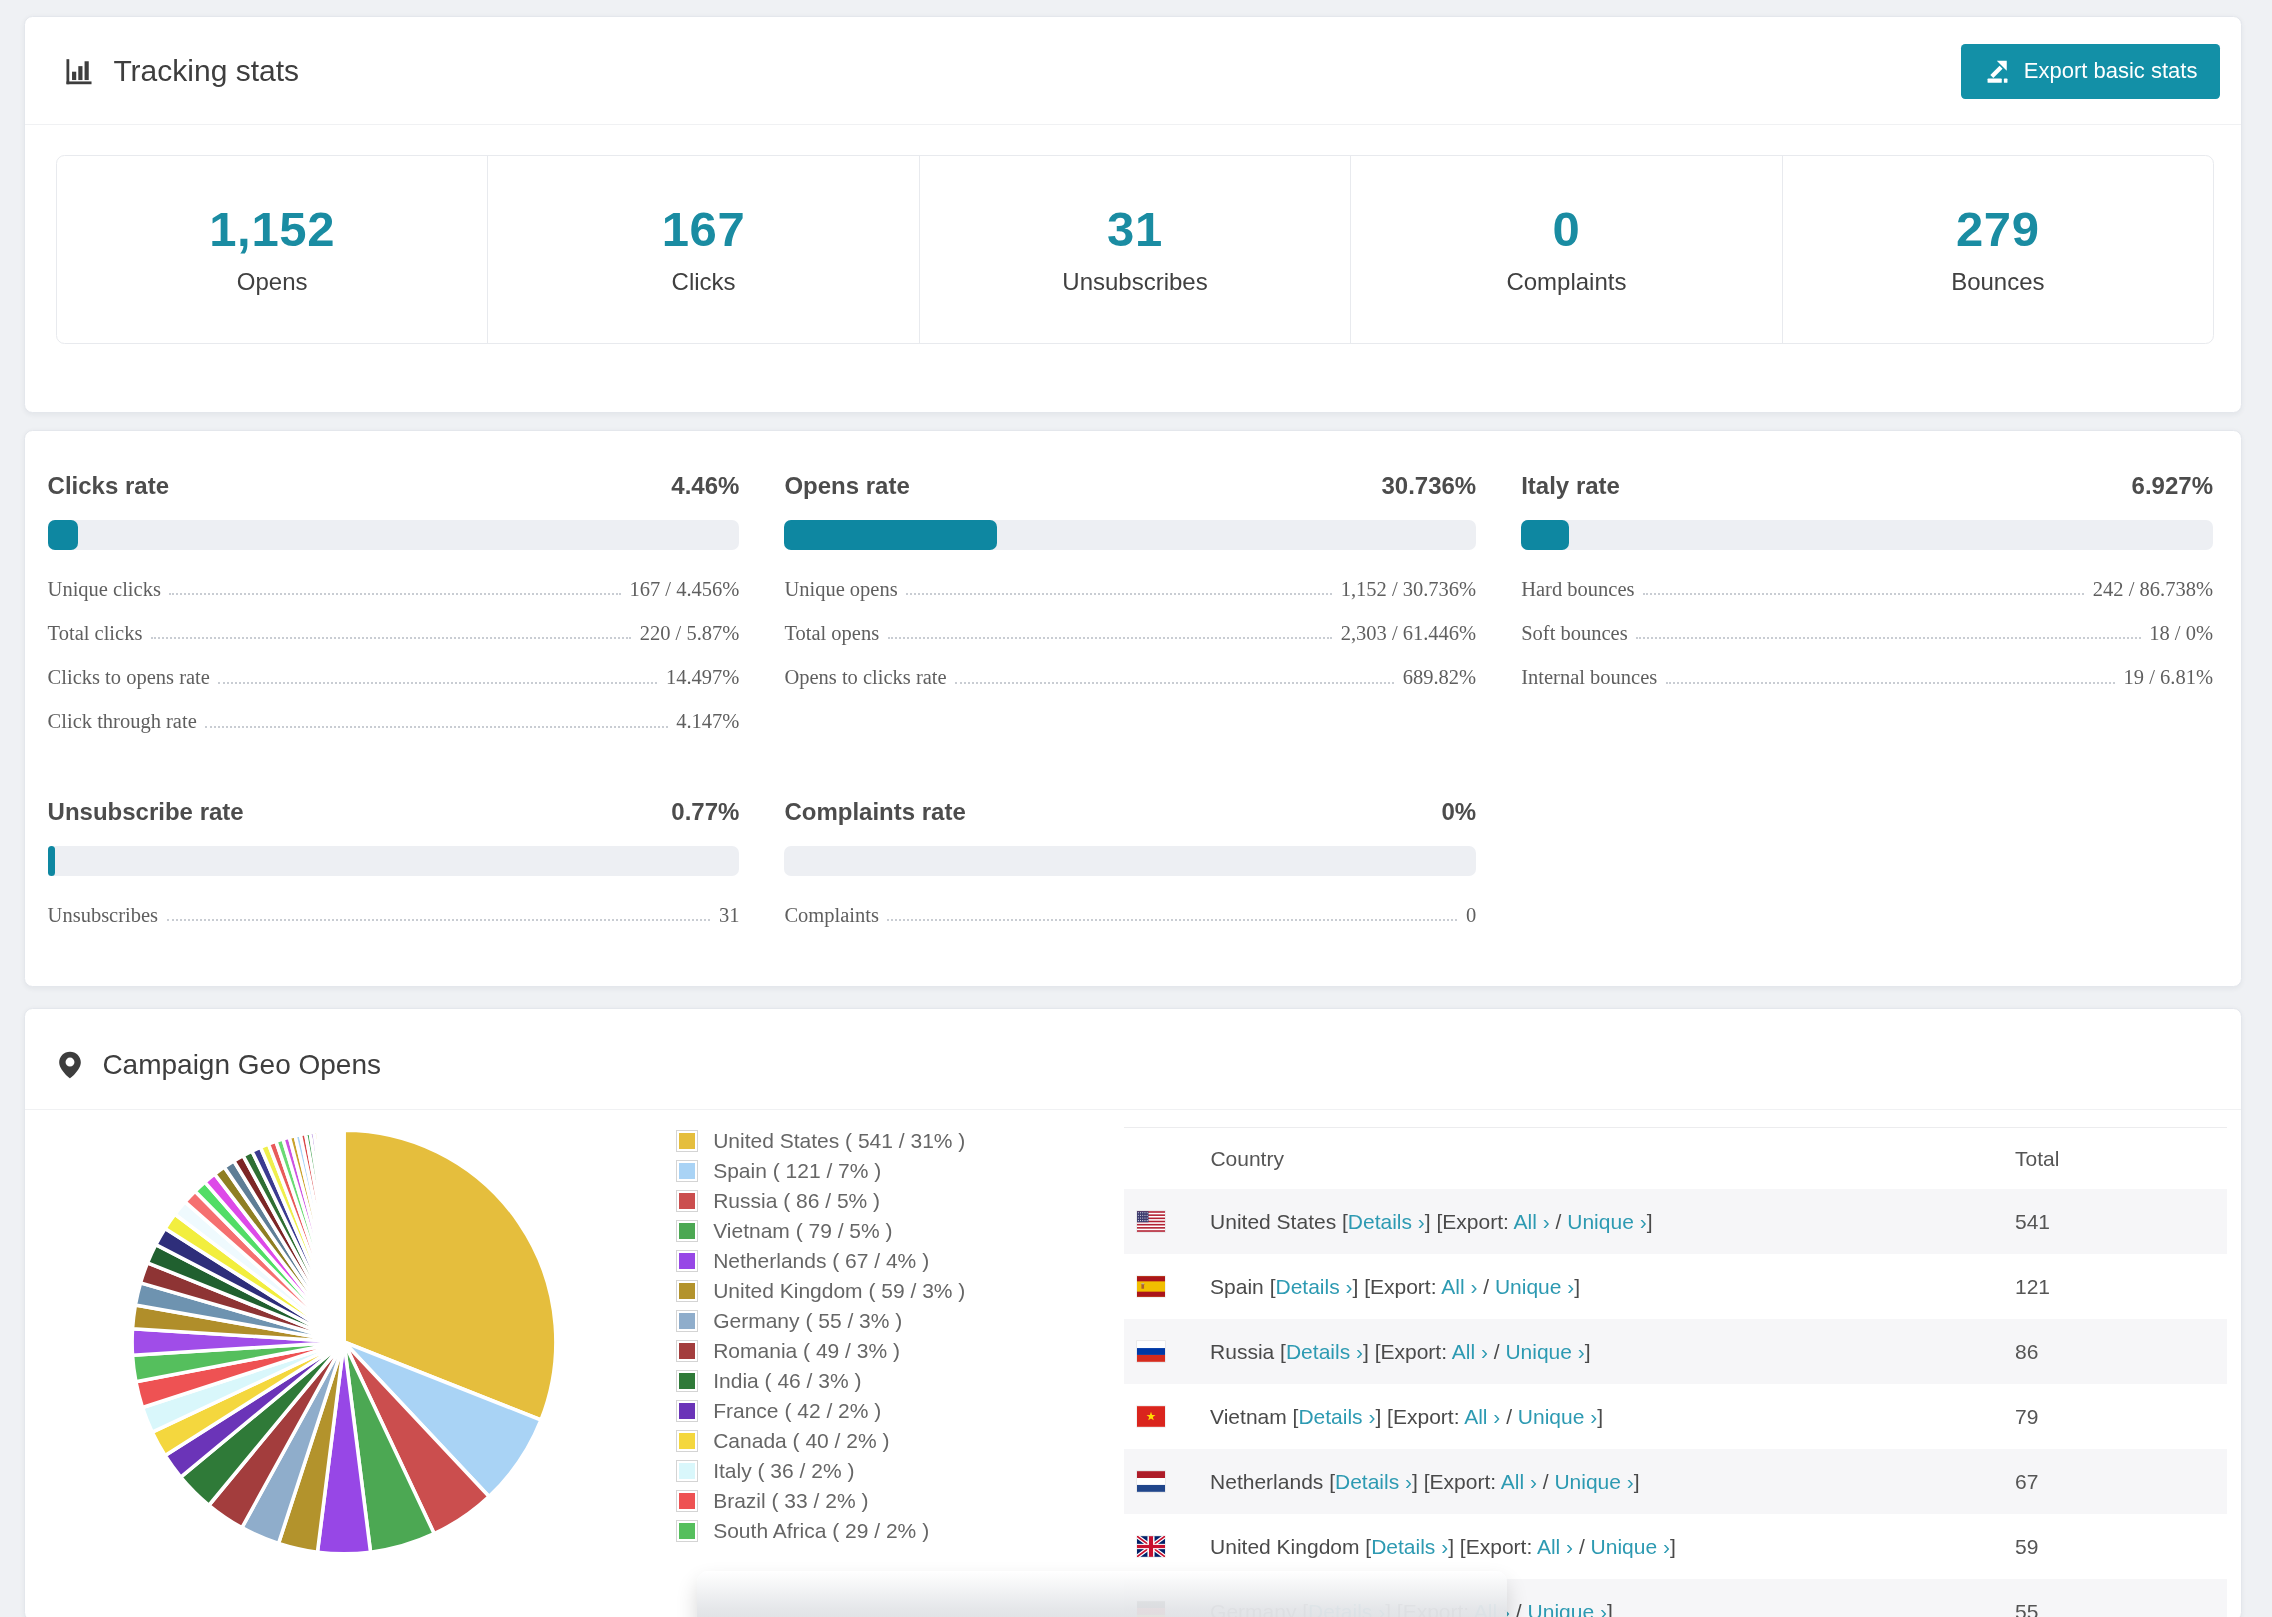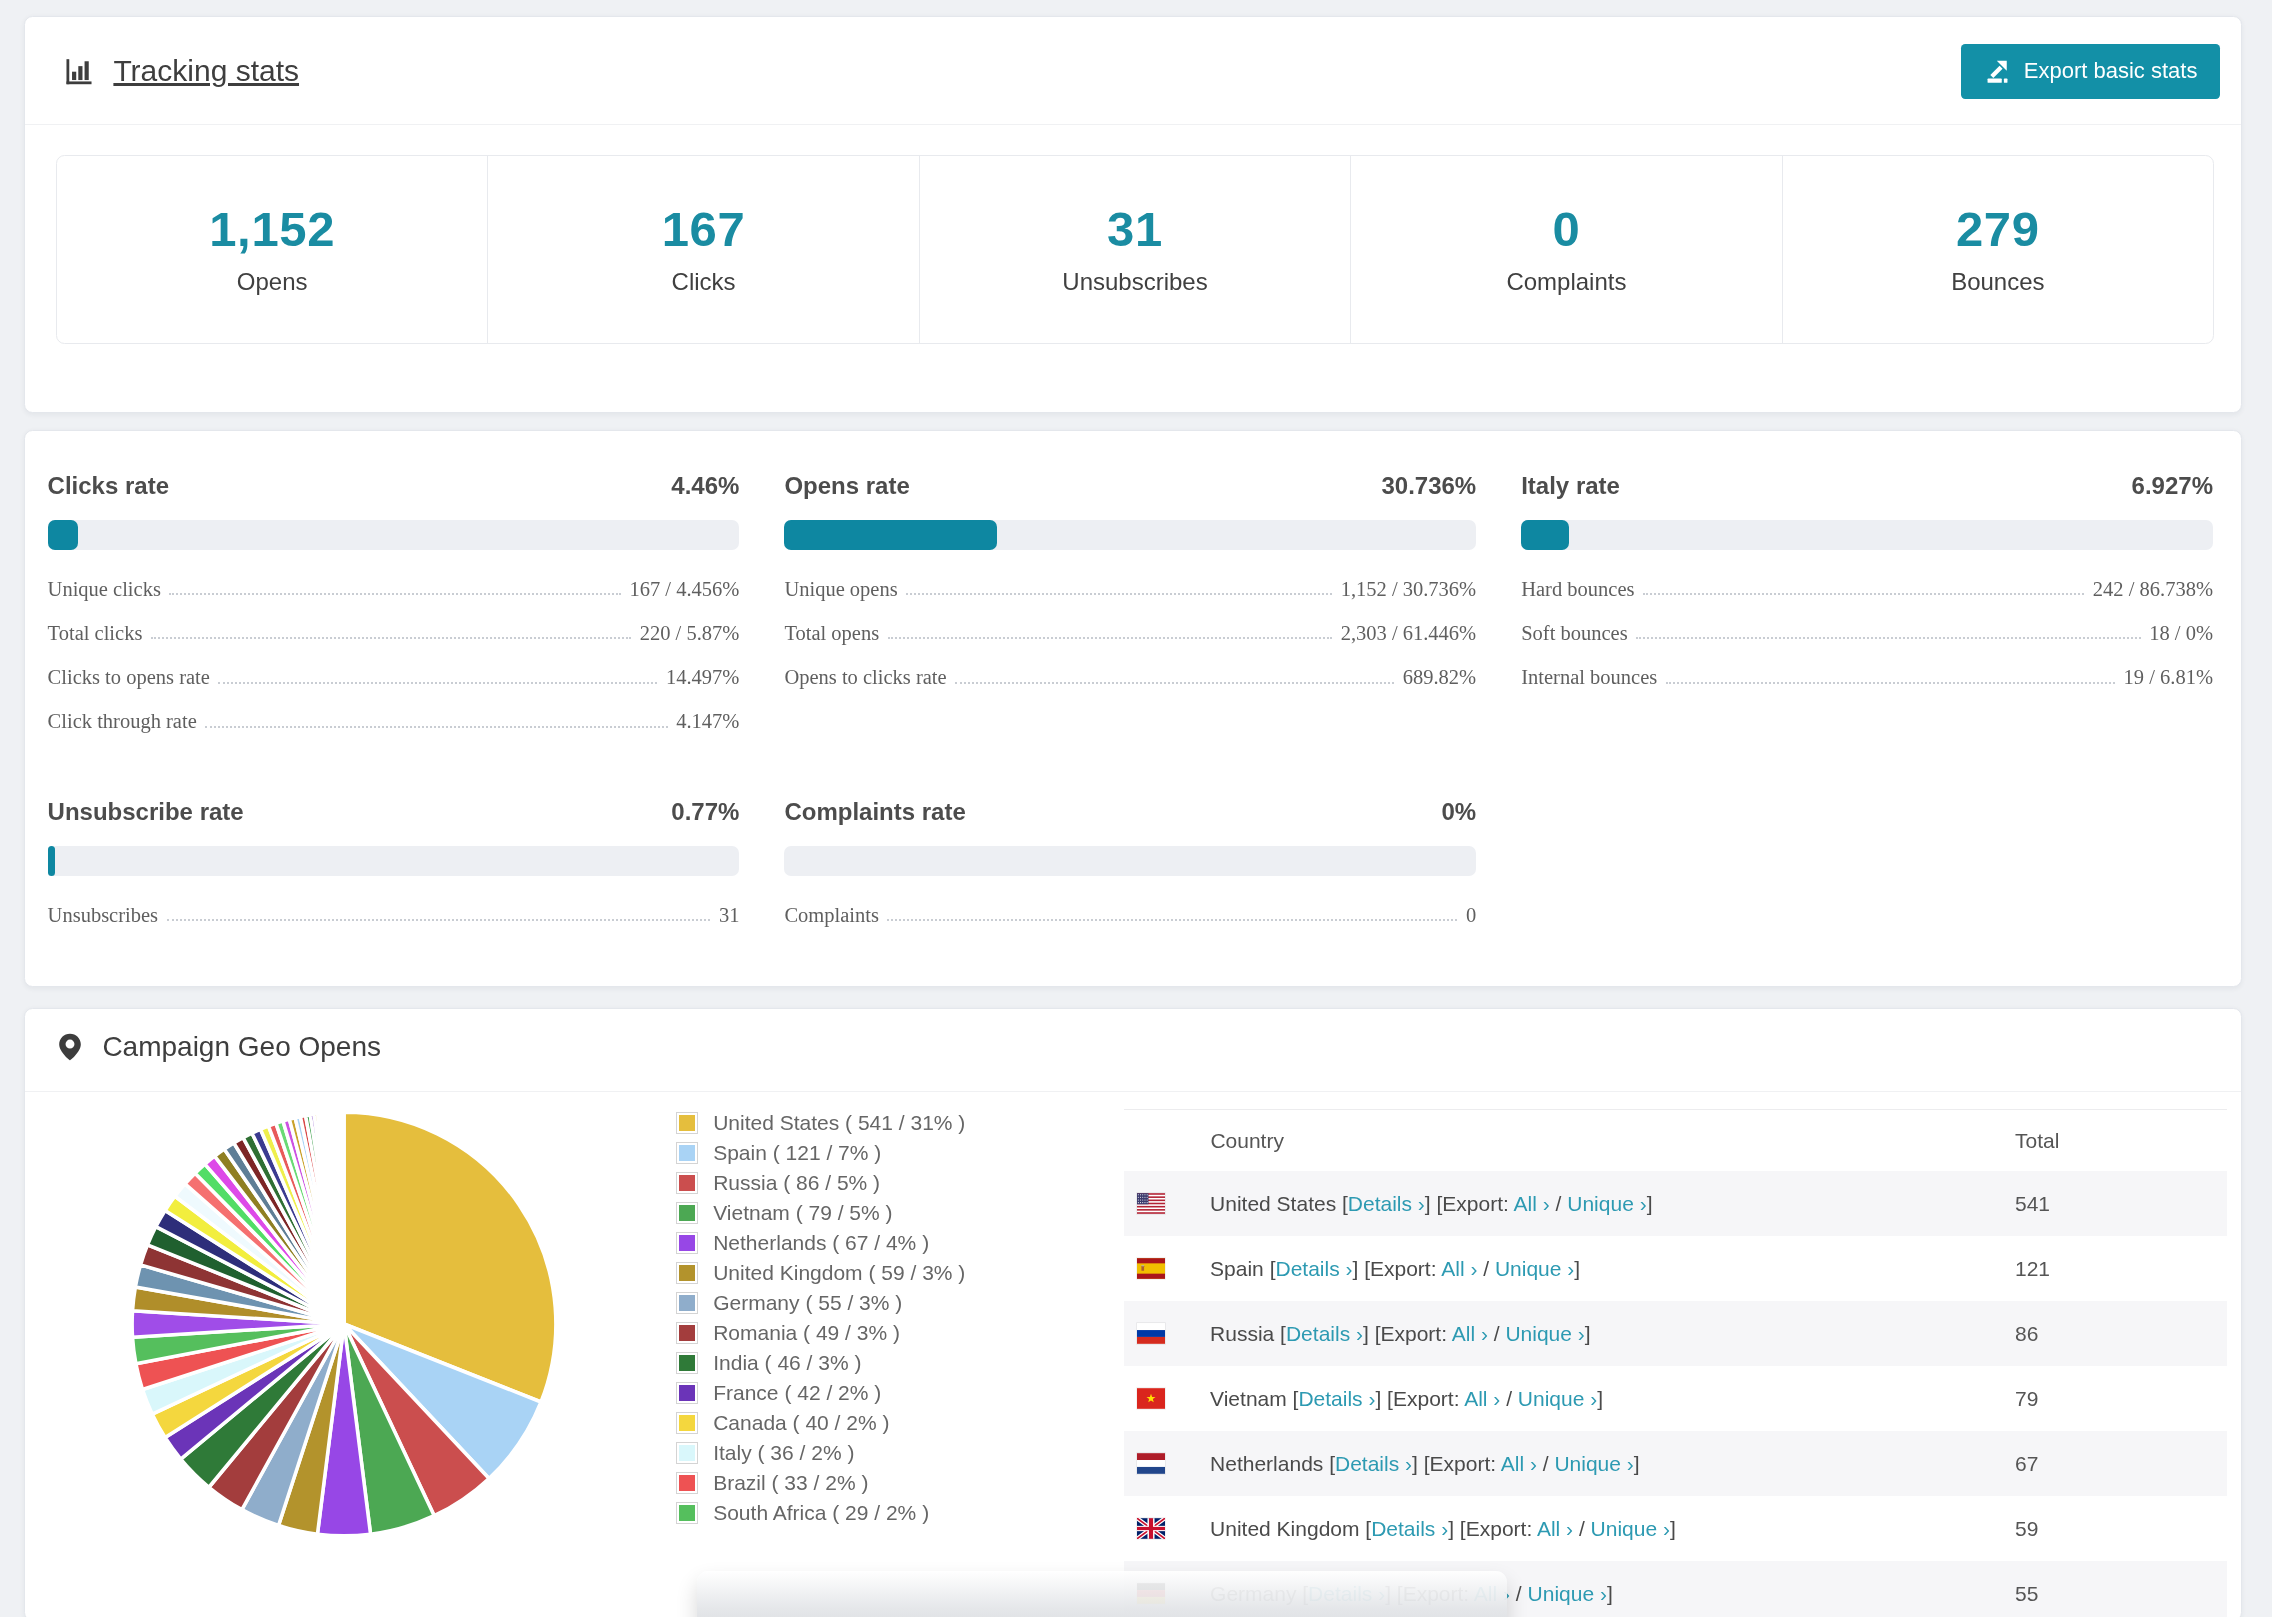--- a/index.html
+++ b/index.html
@@ -13,21 +13,21 @@
     margin-left:24px;margin-right:31px;
     box-shadow:0 1.4px 5.6px rgba(40,50,70,.06);
     box-sizing:border-box;
   }
   
   #card-tracking{margin-top:15.5px;}
   .tracking-header{
     display:flex;justify-content:space-between;align-items:center;
     padding:27px 21px 25.4px 38px;border-bottom:1.4px solid #f0f1f3;
   }
-  .tracking-title{display:flex;align-items:center;gap:18.4px;font-size:30px;color:#3e3e3e;text-decoration:underline;}
+  .tracking-title{display:flex;align-items:center;gap:18.4px;font-size:30px;color:#3e3e3e;}
   .btn-export{
     display:flex;align-items:center;gap:12.7px;border:none;cursor:pointer;
     background:#1390a7;color:#ffffff;font-family:inherit;
     font-size:22px;padding:14px 22.6px;border-radius:4.2px;
   }
   .stats-row{
     display:flex;border:1.4px solid #e8eaee;border-radius:8.5px;
     margin:30px 27px 68px 31px;
   }
   .stat-box{flex:1;text-align:center;padding:45px 0 47px;}
@@ -46,21 +46,21 @@
   .rate-fill{height:100%;background:#0e87a1;border-radius:7px;}
   .rate-rows{margin-top:17px;font-family:Liberation Serif, serif;}
   .rate-row{display:flex;align-items:flex-end;padding:10.6px 0;}
   .rate-row .lbl{font-size:20.5px;color:#5f5f5f;white-space:nowrap;}
   .rate-row .leader{flex:1;border-bottom:2.1px dotted #c9cdd3;margin:0 8.5px 5.6px;}
   .rate-row .val{font-size:20.5px;color:#5f5f5f;white-space:nowrap;}
   
   #card-geo{margin-top:21px;height:613px;overflow:hidden;position:relative;}
   .geo-header{
     display:flex;align-items:center;gap:18.4px;
-    padding:22px 40px 28px 31px;border-bottom:1.4px solid #f0f1f3;
+    padding:40px 40px 28px 31px;border-bottom:1.4px solid #f0f1f3;
     font-size:28px;color:#3e3e3e;
   }
   .geo-body{display:flex;align-items:flex-start;padding:0 14px 0 93px;}
   svg.pie{width:452px;height:452px;margin-top:5.6px;flex:none;}
   .legend{margin-left:106px;margin-top:16px;width:423px;flex:none;}
   .legend-item{display:flex;align-items:center;height:30px;font-size:21px;color:#666666;}
   .swatch{width:15.5px;height:15.5px;border:1.4px solid #d4d4d4;background:#ffffff;
     padding:2.1px;margin-right:15.5px;flex:none;display:inline-block;}
   .swatch span{display:block;width:100%;height:100%;}
   .geo-table{flex:1;margin-left:25.4px;margin-top:17px;font-size:21px;border-top:1.4px solid #ececee;}

